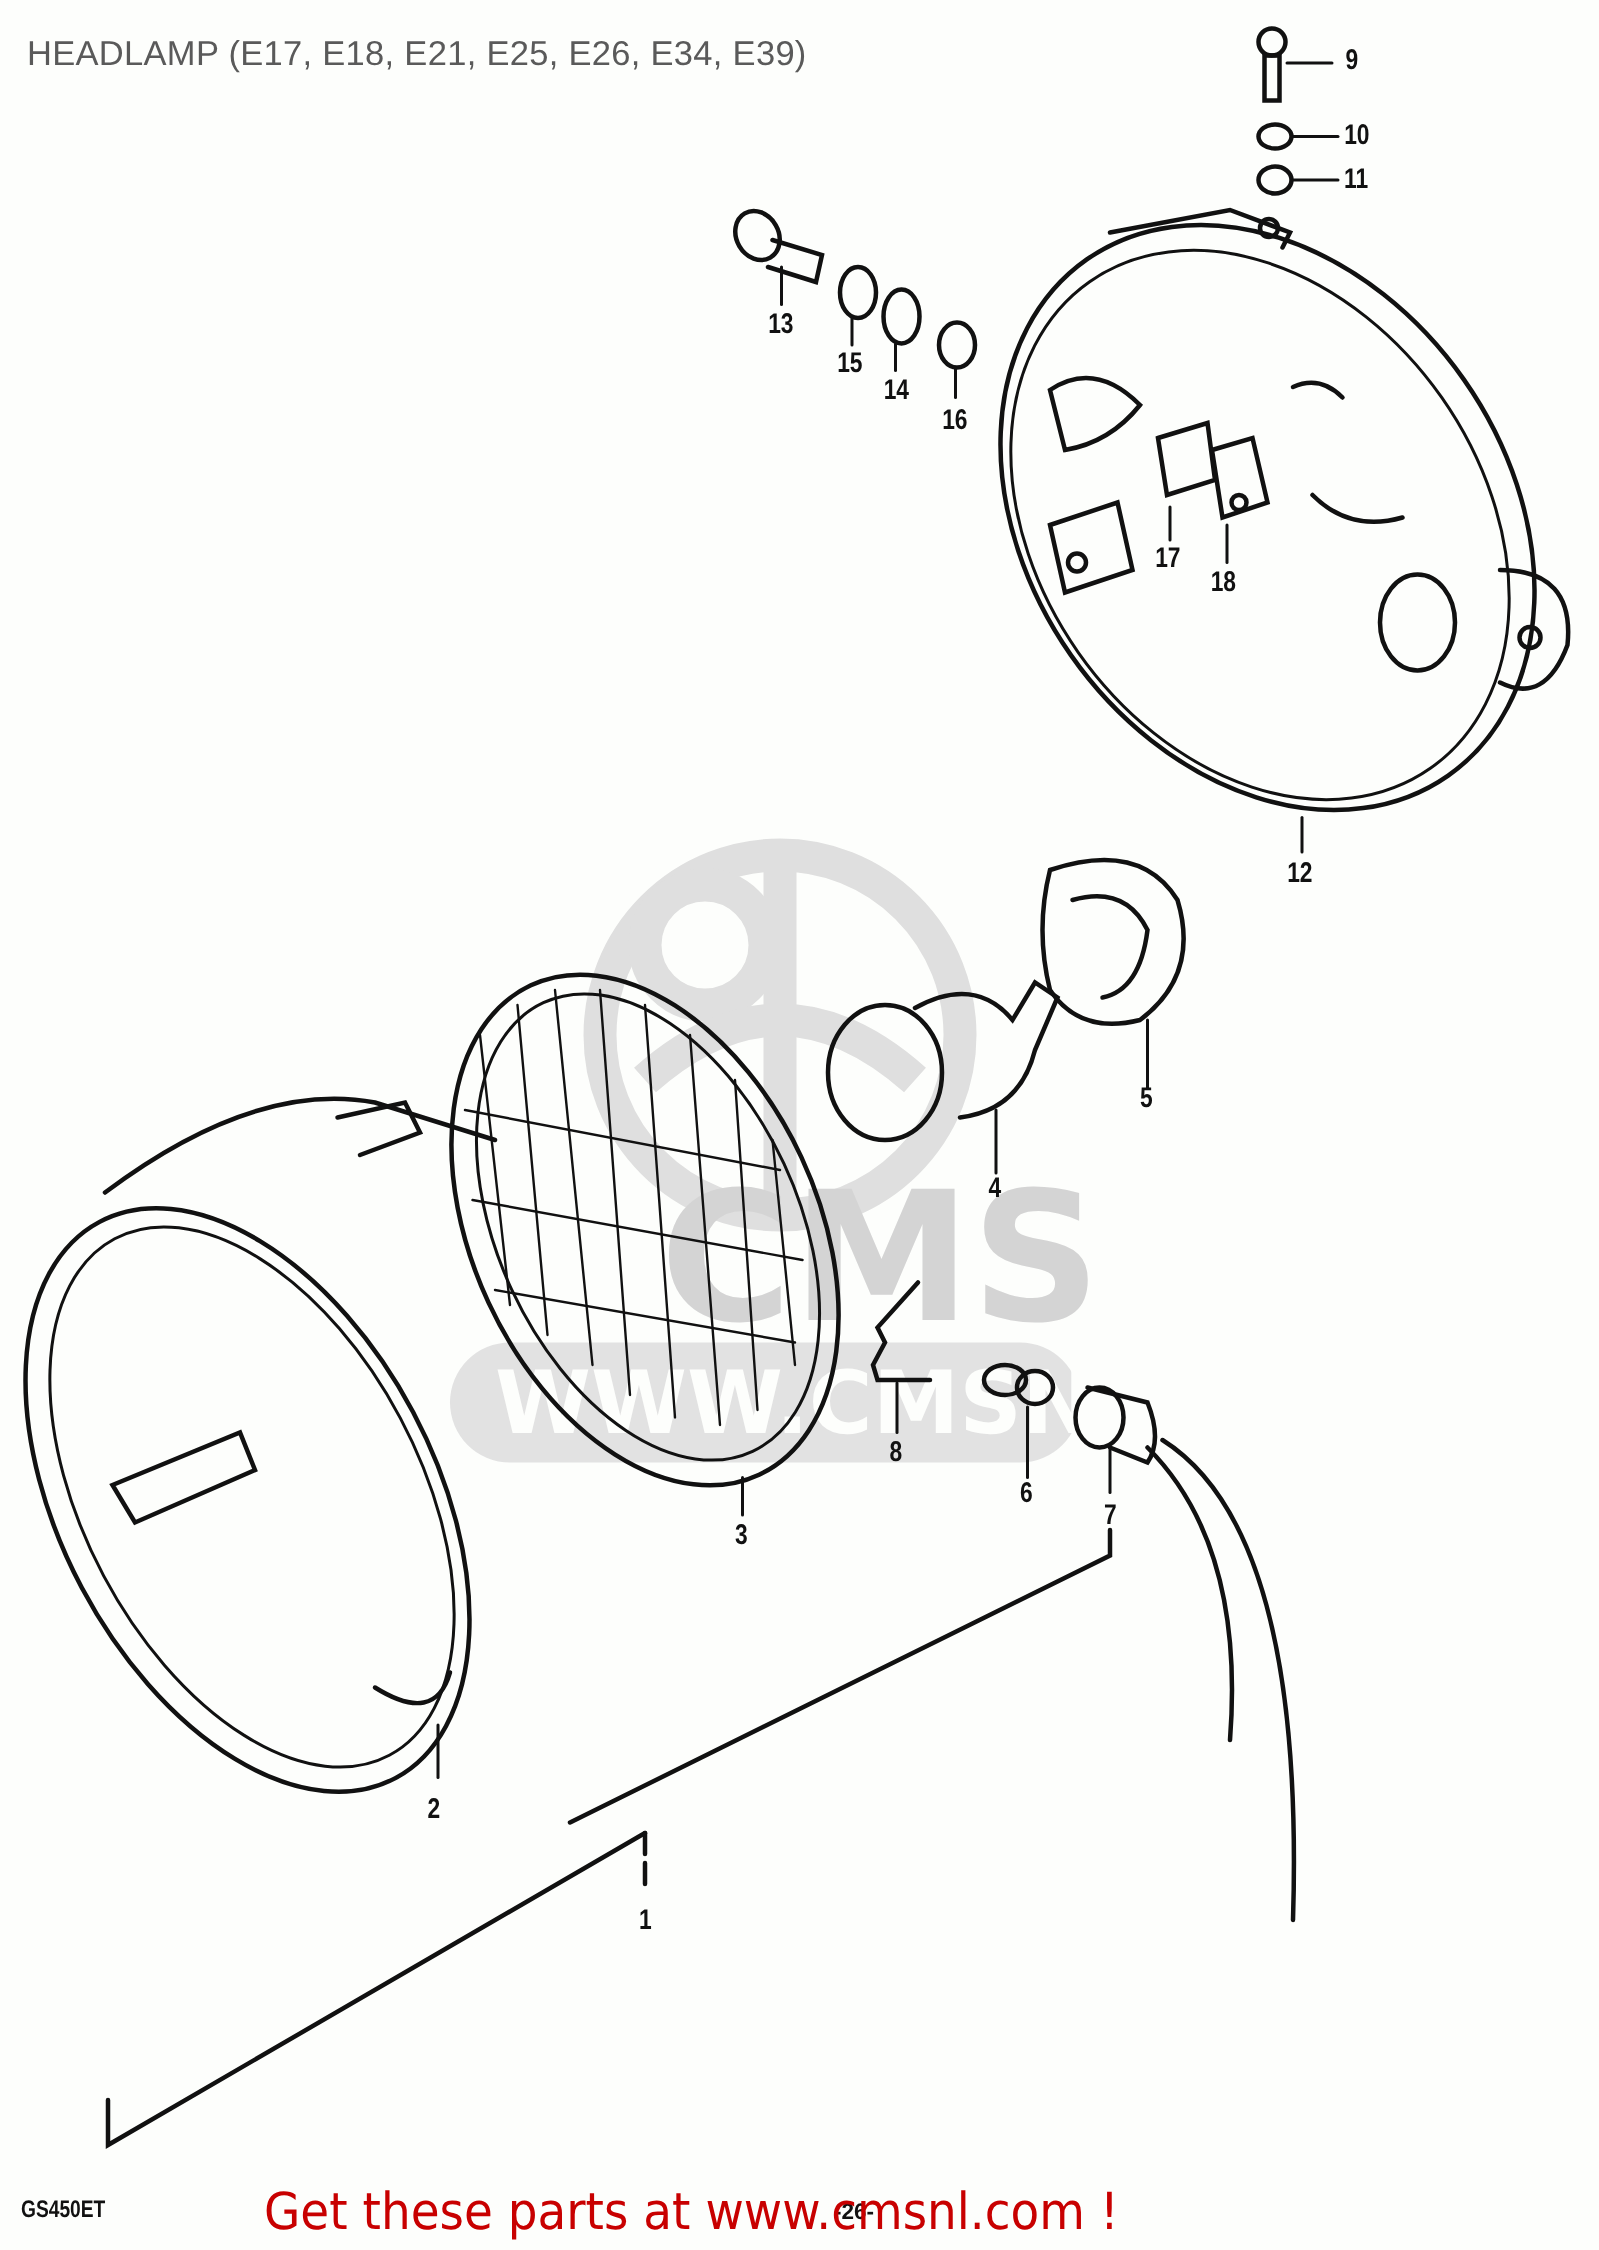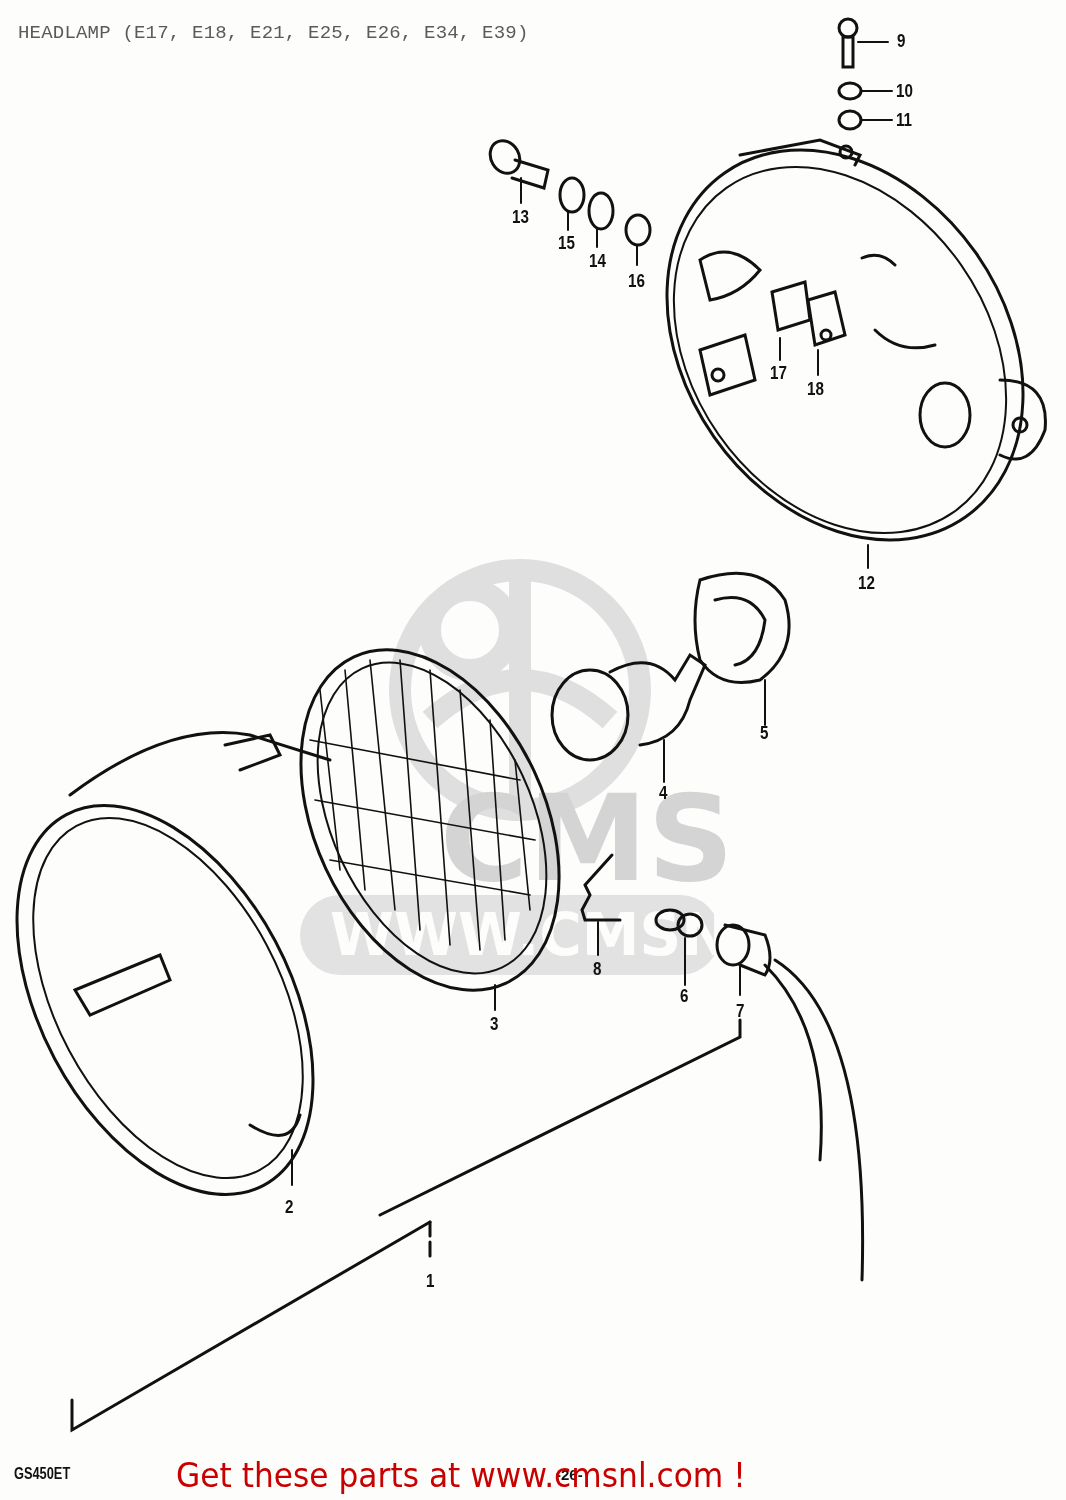--- a/index.html
+++ b/index.html
@@ -1,17 +1,17 @@
 <!DOCTYPE html>
 <html><head>
 <meta charset="utf-8">
 <style>
   html, body { margin:0; padding:0; background:#fdfefc; }
   body { width:1066px; height:1500px; position:relative; overflow:hidden; font-family:"DejaVu Sans", sans-serif; }
-  .title { position:absolute; left:18px; top:22px; font-size:19px; color:#5a5a5a; letter-spacing:0.2px; font-family:Liberation Mono, monospace; }
+  .title { position:absolute; left:18px; top:22px; font-size:23px; color:#5a5a5a; letter-spacing:0.2px; font-family:Liberation Sans, sans-serif; }
   .diagram { position:absolute; left:0; top:0; width:1066px; height:1500px; }
   .callout { position:absolute; font-family:"Liberation Sans", sans-serif; font-weight:bold; font-size:19px; color:#111; transform:scaleX(0.8); }
   .model { position:absolute; left:14px; top:1465px; font-family:"Liberation Sans", sans-serif; font-weight:bold; font-size:16px; color:#111; transform:scaleX(0.8); transform-origin:left; }
   .pagenum { position:absolute; left:508px; top:1466px; font-family:"Liberation Sans", sans-serif; font-weight:bold; font-size:15px; color:#111;margin-left:48px; }
   .promo { position:absolute; left:176px; top:1455px; font-family:"DejaVu Sans", sans-serif; font-size:34px; color:#c80000; transform:scaleX(0.92); transform-origin:left; }
 </style>
 </head>
 <body>
 
 <div class="title">HEADLAMP (E17, E18, E21, E25, E26, E34, E39)</div>

